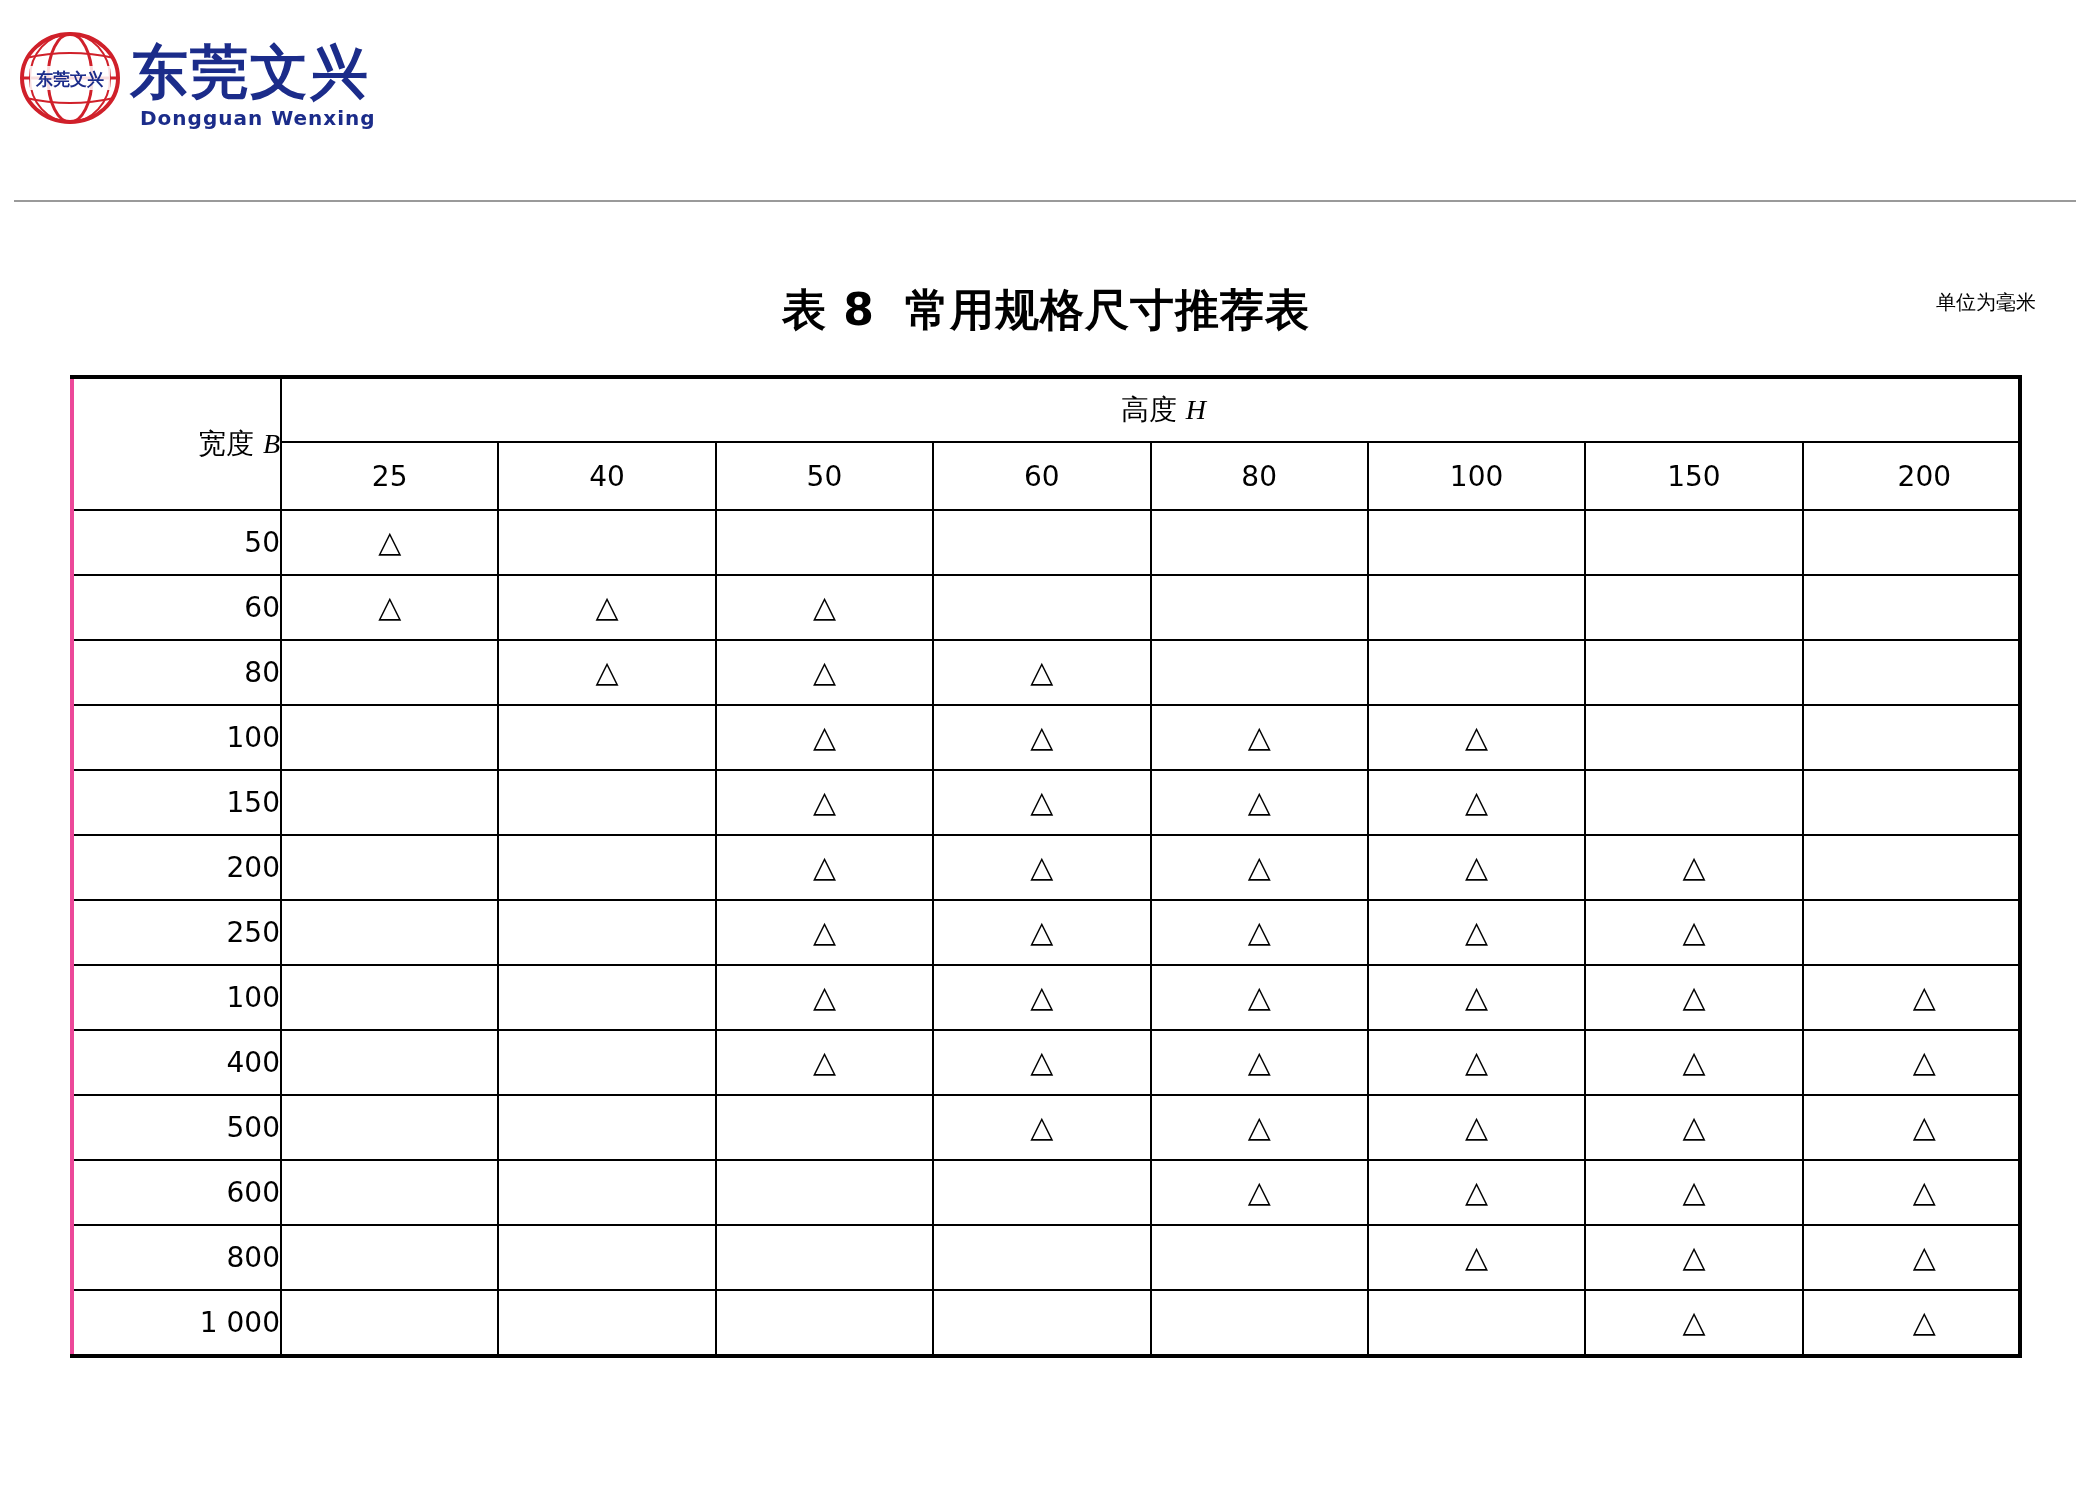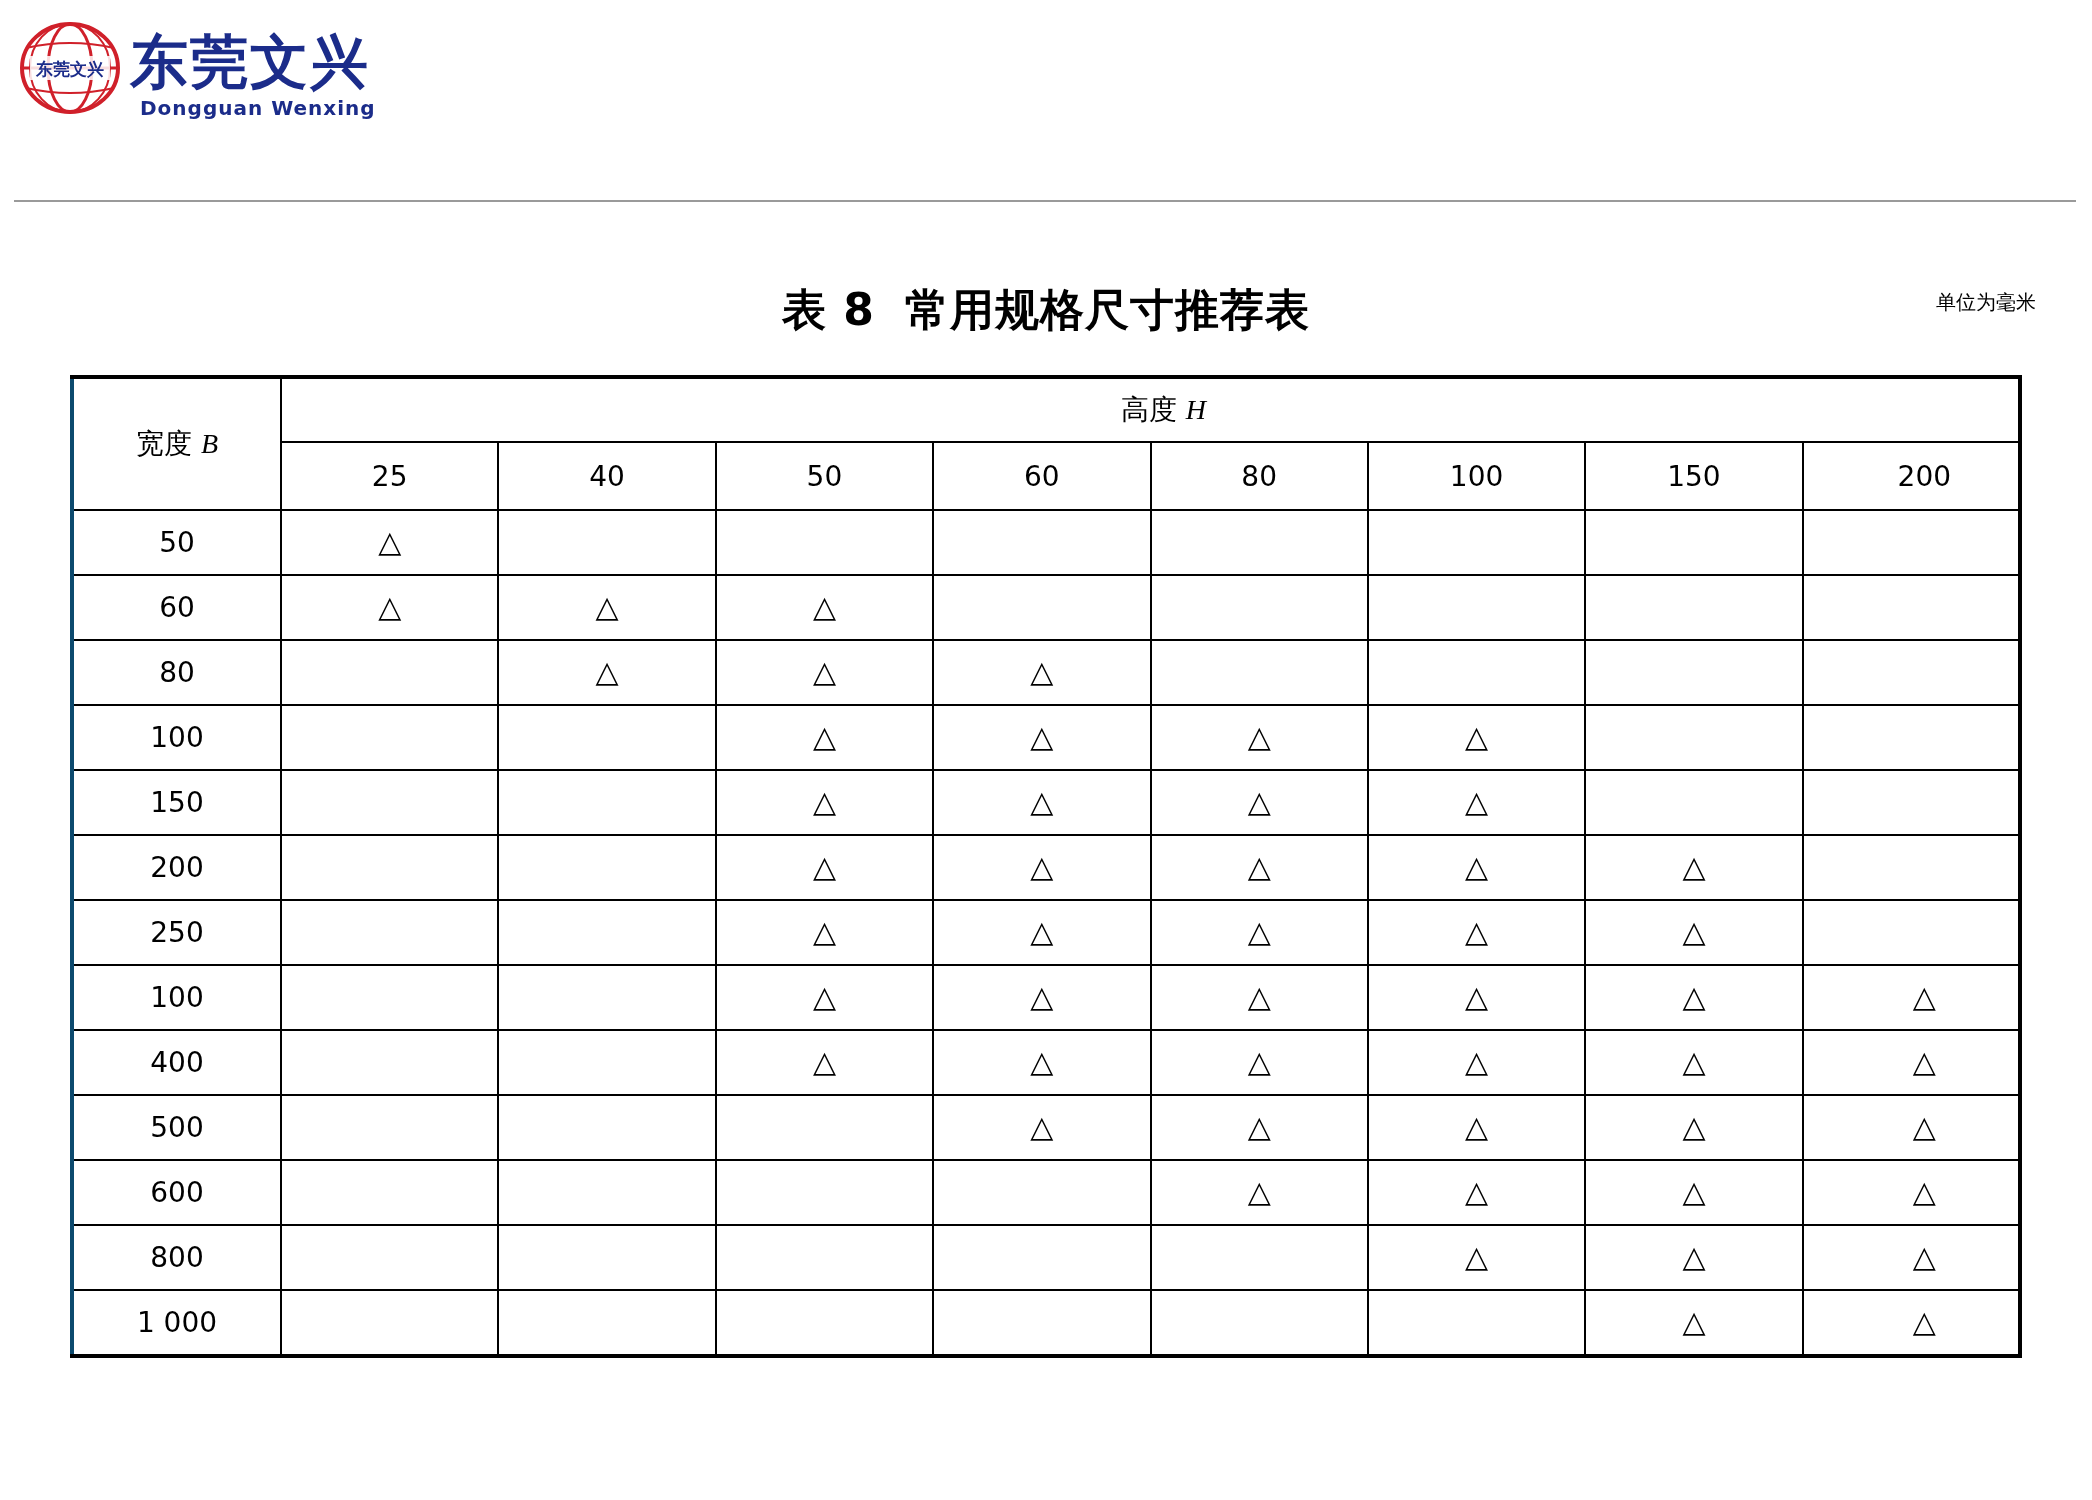--- a/index.html
+++ b/index.html
@@ -13,21 +13,21 @@
     font-family: "Liberation Serif", "DejaVu Serif", serif;
     color: #000000;
     position: relative;
     overflow: hidden;
   }
 
   
   .logo-block {
     position: absolute;
     left: 18px;
-    top: 10px;
+    top: 20px;
     width: 360px;
     height: 120px;
   }
   .globe {
     position: absolute;
     left: 0px;
     top: 6px;
     width: 104px;
     height: 104px;
   }
@@ -101,21 +101,21 @@
   }
   table.spec td, table.spec th {
     border: 2px solid #000;
     text-align: center;
     vertical-align: middle;
     font-weight: 400;
     font-size: 28px;
     font-family: "DejaVu Sans", sans-serif;
     padding: 0;
   }
-  table.spec .outer-l { border-left: 4px solid #0c4a6e; }
+  table.spec .outer-l { border-left: 4px solid #ec4899; text-align: right; }
   table.spec .outer-r { border-right: 4px solid #000; padding-left: 27px; }
   table.spec .outer-t { border-top: 4px solid #000; }
   table.spec .outer-b { border-bottom: 4px solid #000; }
 
   .hdr-b {
     width: 206px;
     height: 128px;
     font-size: 30px;
   }
   .hdr-b i { font-family: "Liberation Serif", serif; font-style: italic; }

